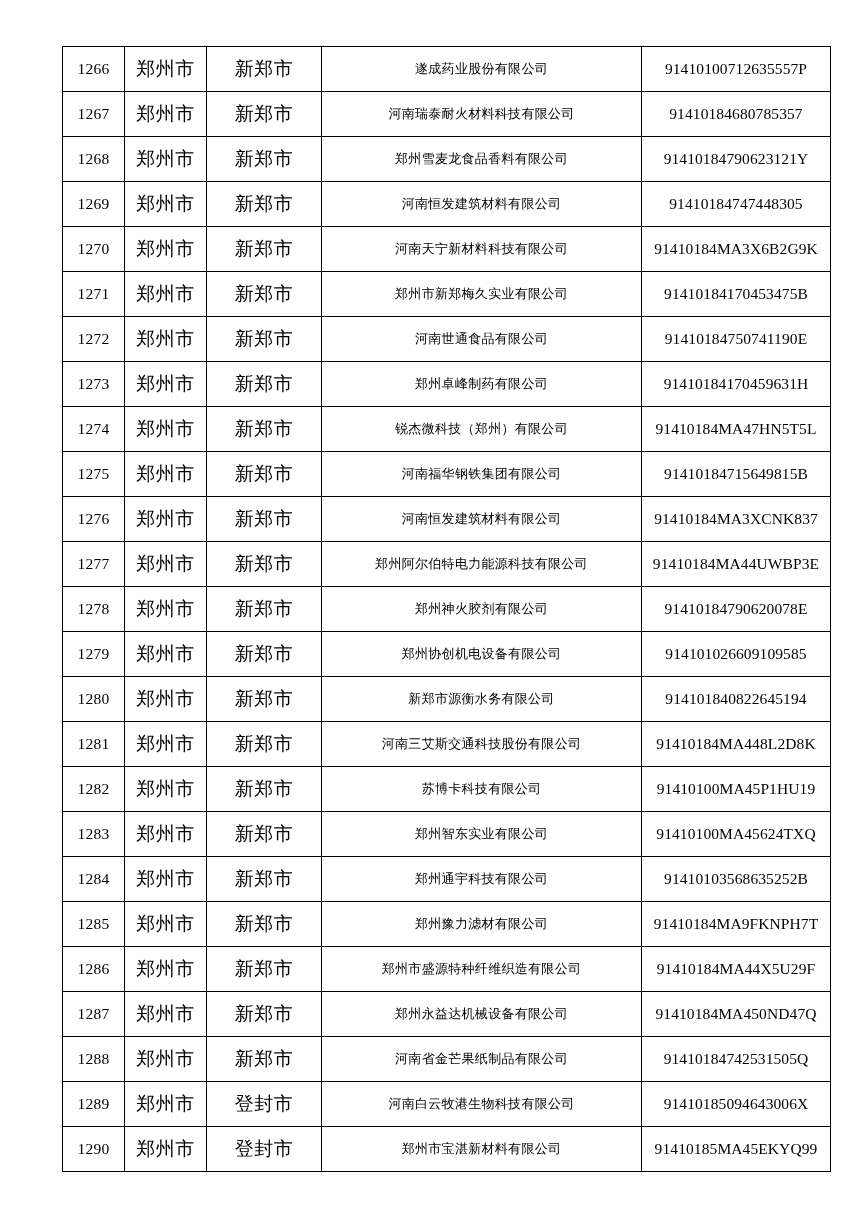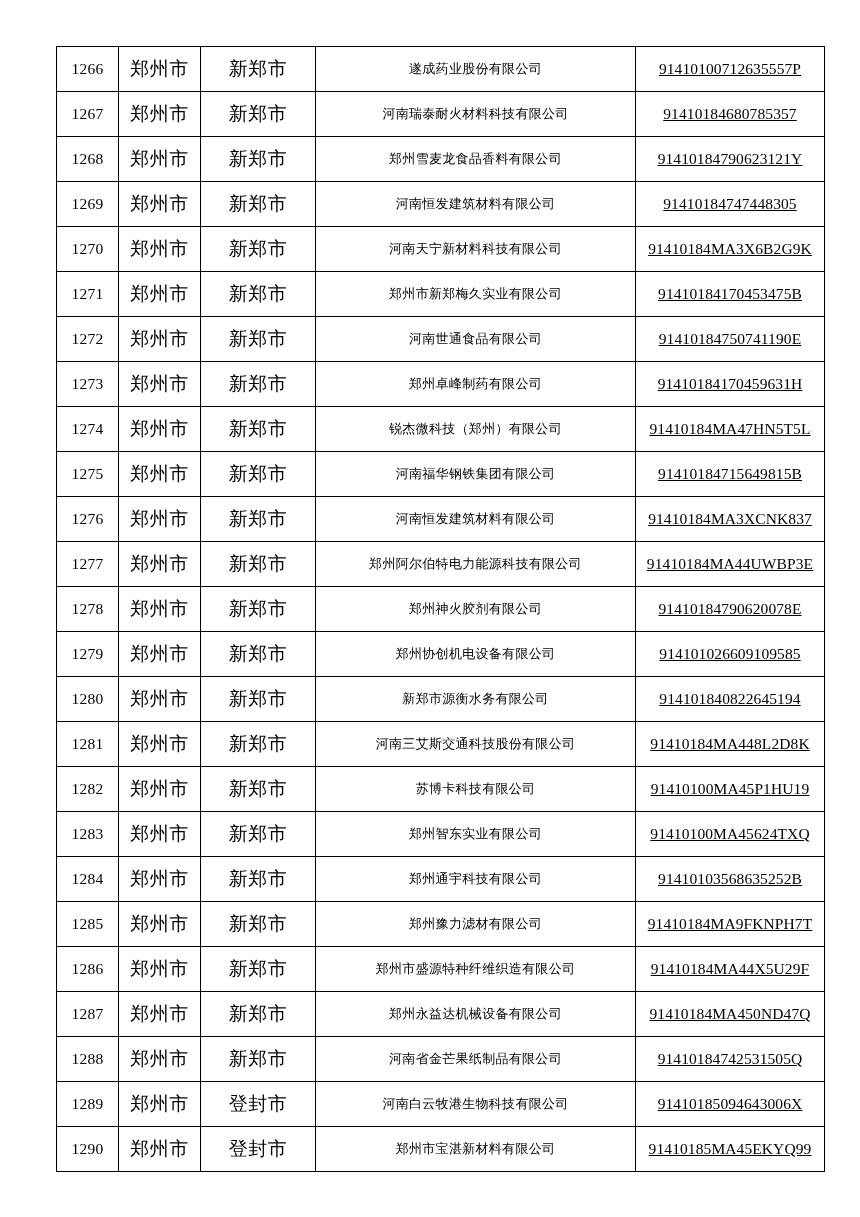--- a/index.html
+++ b/index.html
@@ -16,21 +16,21 @@
   }
   .page {
     position: relative;
     width: 860px;
     height: 1217px;
     box-sizing: border-box;
     overflow: hidden;
   }
   .table-wrap {
     position: absolute;
-    left: 56px;
+    left: 62px;
     top: 46px;
     width: 768px;
   }
   table.registry {
     border-collapse: collapse;
     table-layout: fixed;
     width: 768px;
   }
   table.registry col.c-seq    { width: 62px; }
   table.registry col.c-city   { width: 82px; }
@@ -56,21 +56,20 @@
     font-size: 19px;
     letter-spacing: 0.5px;
   }
   td.cname {
     font-size: 13px;
     letter-spacing: 0.3px;
   }
   td.code {
     font-size: 15.5px;
     letter-spacing: 0.1px;
-    text-decoration: underline;
   }
 </style>
 </head>
 <body>
 
 <div class="page">
   <div class="table-wrap">
     <table class="registry">
       <colgroup>
         <col class="c-seq">

